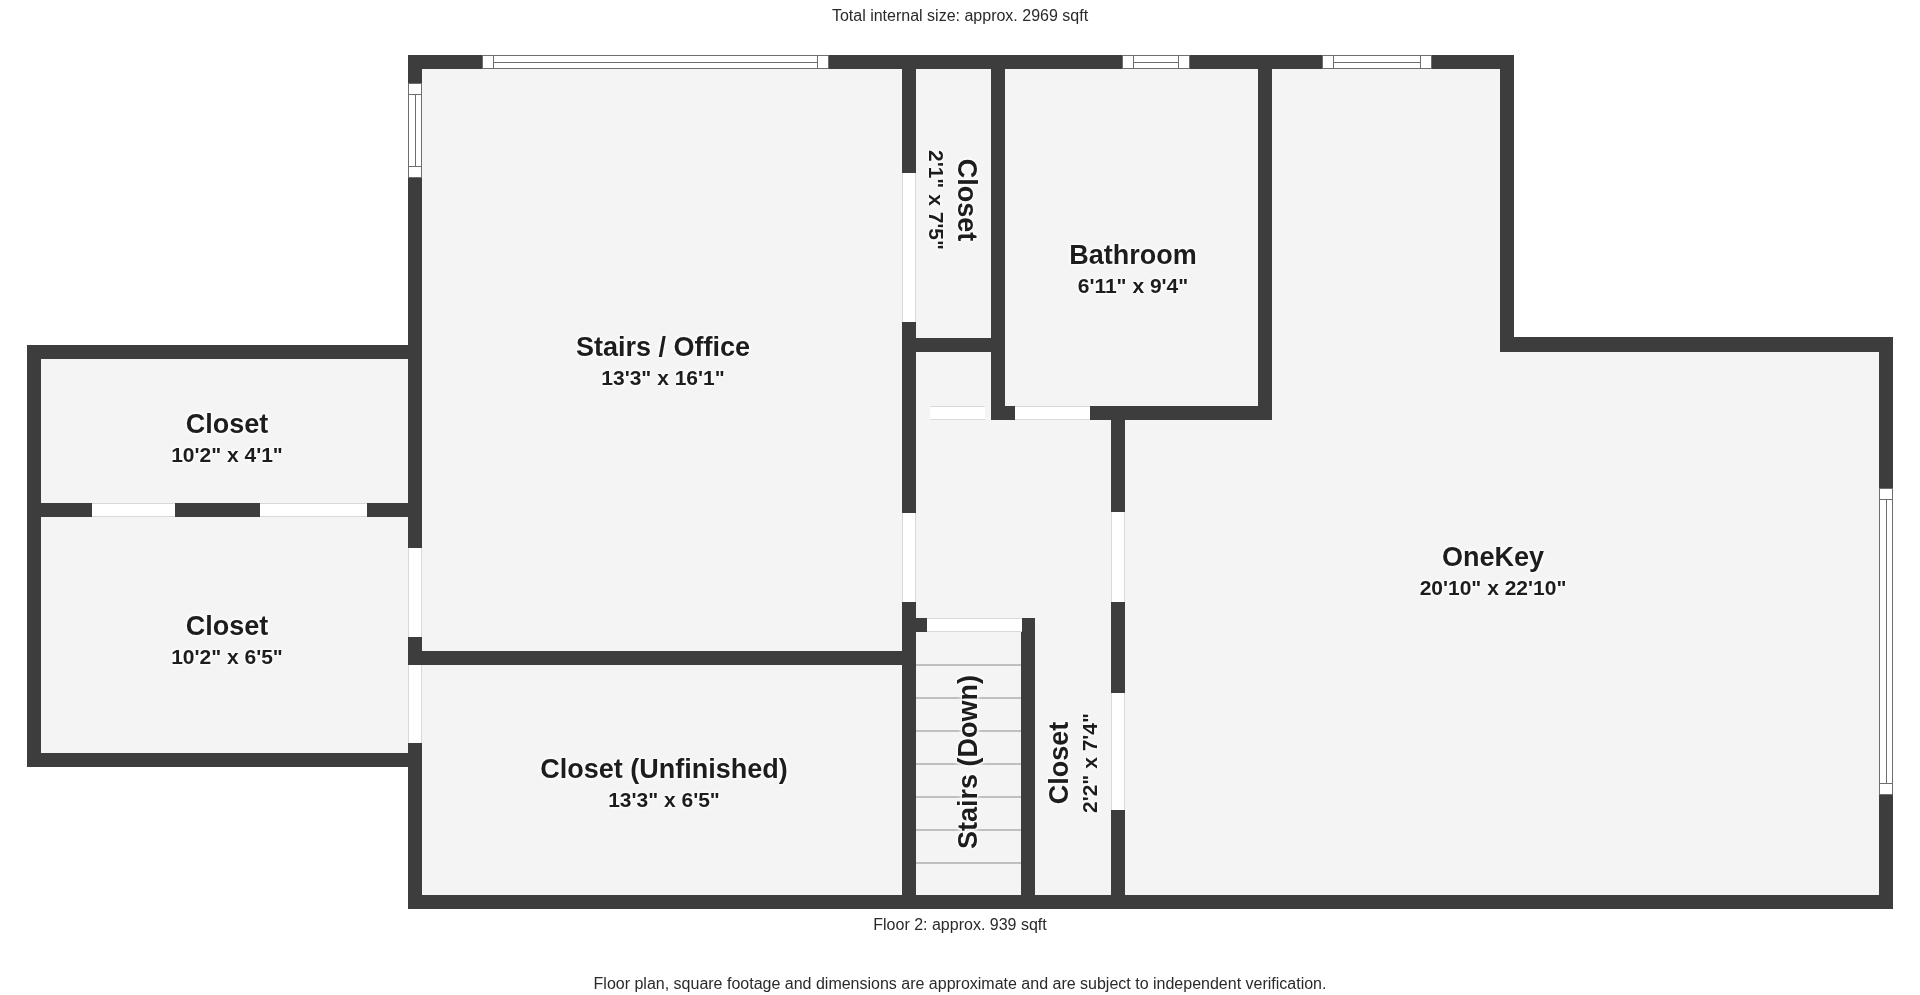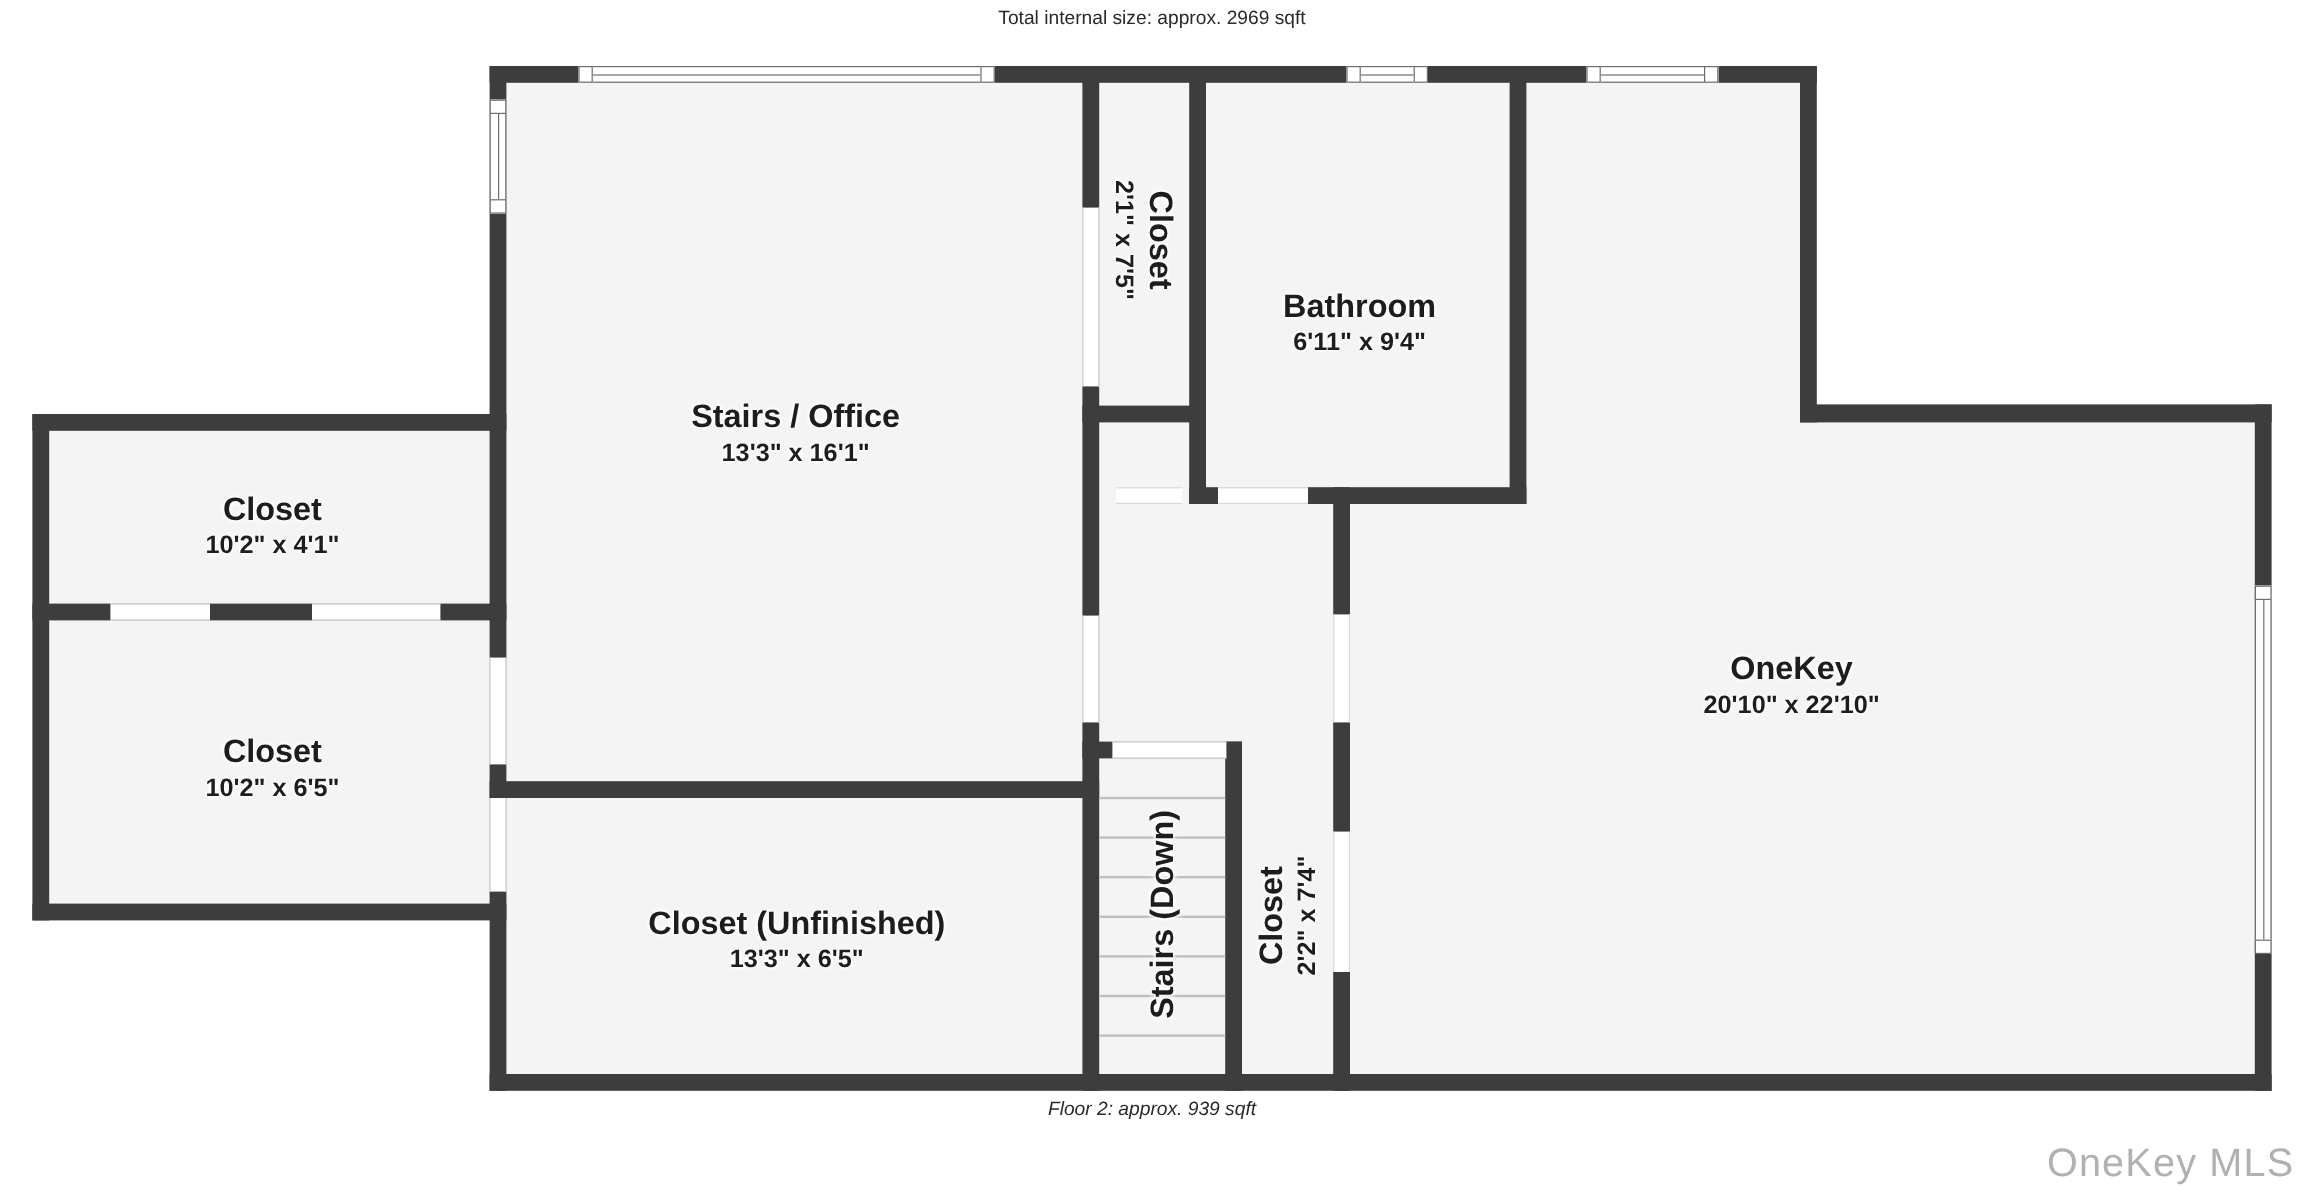--- a/index.html
+++ b/index.html
@@ -9,21 +9,21 @@
     --tread:#bfbfbf;
     --ink:#1d1d1d;
     --caption:#2a2a2a;
     --watermark:#b2b1b0;
   }
   html,body{margin:0;padding:0;}
   body{background:#fff;font-family:"Liberation Sans", sans-serif;}
   .canvas{position:relative;width:1920px;height:995px;background:#fff;overflow:hidden;}
   .caption{position:absolute;left:50%;transform:translateX(-50%);font-size:16px;color:var(--caption);white-space:nowrap;}
   .caption.top{top:7px;}
-  .caption.floor-label{top:916px;font-style:italic;}
+  .caption.floor-label{top:916px;}
   .caption.disclaimer{top:975px;}
   .watermark{position:absolute;right:8px;top:950px;font-size:33px;color:var(--watermark);letter-spacing:1px;white-space:nowrap;}
   .floor{position:absolute;background:var(--floor);}
   .wall{position:absolute;background:var(--wall);}
   .opening{position:absolute;background:#fff;}
   .opening.v{border-left:1px solid #d9d9d9;border-right:1px solid #d9d9d9;box-sizing:border-box;}
   .opening.h{border-top:1px solid #d9d9d9;border-bottom:1px solid #d9d9d9;box-sizing:border-box;}
   .window{position:absolute;background:#fff;border:1px solid var(--frame);box-sizing:border-box;}
   .window .mid{position:absolute;background:var(--frame);}
   .window.h .mid{left:11px;right:11px;top:50%;height:1px;margin-top:-0.5px;}
@@ -154,15 +154,15 @@
       <div class="rname">Stairs (Down)</div>
     </div>
     <div class="room-label ccw" style="left:1073px;top:763px;">
       <div class="rname">Closet</div>
       <div class="rdims">2'2" x 7'4"</div>
     </div>
 
   </div>
 
   <div class="caption floor-label">Floor 2: approx. 939 sqft</div>
-  <div class="watermark">OneKey MLS</div>
+  <div class="caption disclaimer">Floor plan, square footage and dimensions are approximate and are subject to independent verification.</div>
 
 </div>
 
 </body></html>

